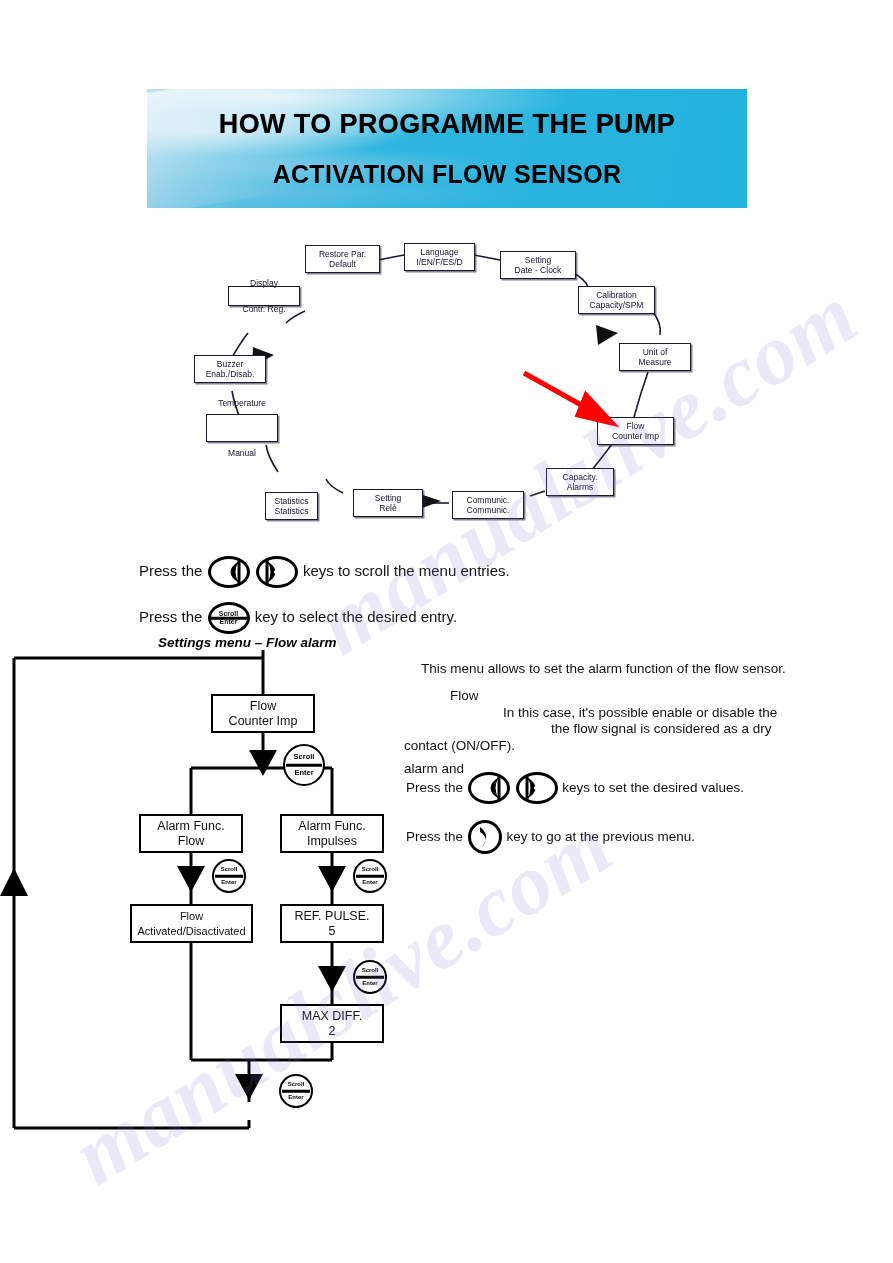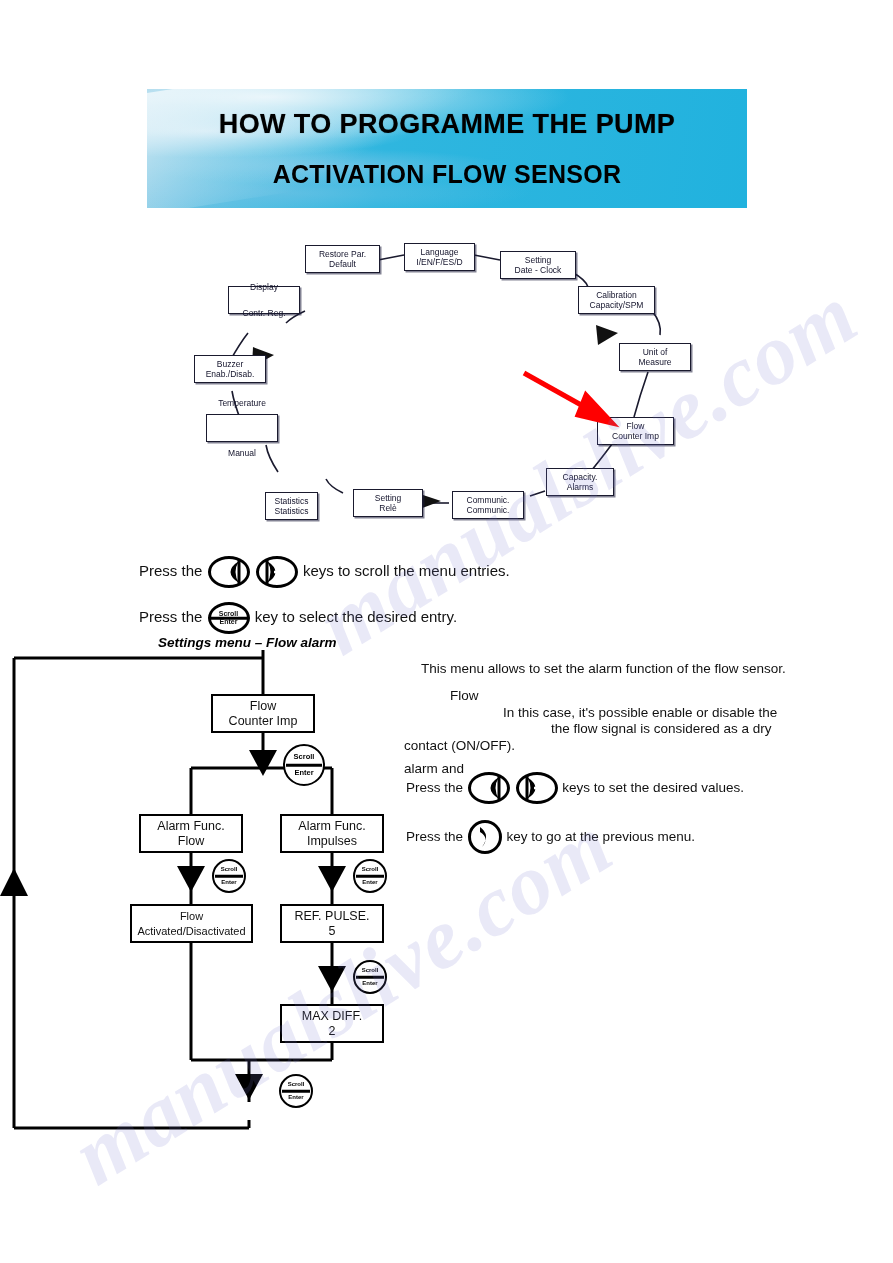--- a/index.html
+++ b/index.html
@@ -236,21 +236,21 @@
     <div class="mbox" style="left:206px;top:189px;width:72px;height:28px;gap:40px;">
       <span>Temperature</span>
       <span>Manual</span>
     </div>
 
     <div class="mbox" style="left:194px;top:130px;width:72px;height:28px;">
       <span>Buzzer</span>
       <span>Enab./Disab.</span>
     </div>
 
-    <div class="mbox" style="left:228px;top:61px;width:72px;height:28px;gap:16px;">
+    <div class="mbox" style="left:228px;top:61px;width:72px;height:20px;gap:16px;">
       <span>Display</span>
       <span>Contr. Reg.</span>
     </div>
 
     <div class="mbox" style="left:305px;top:20px;width:75px;height:28px;">
       <span>Restore Par.</span>
       <span>Default</span>
     </div>
 
     <svg class="layer" width="893" height="320">

